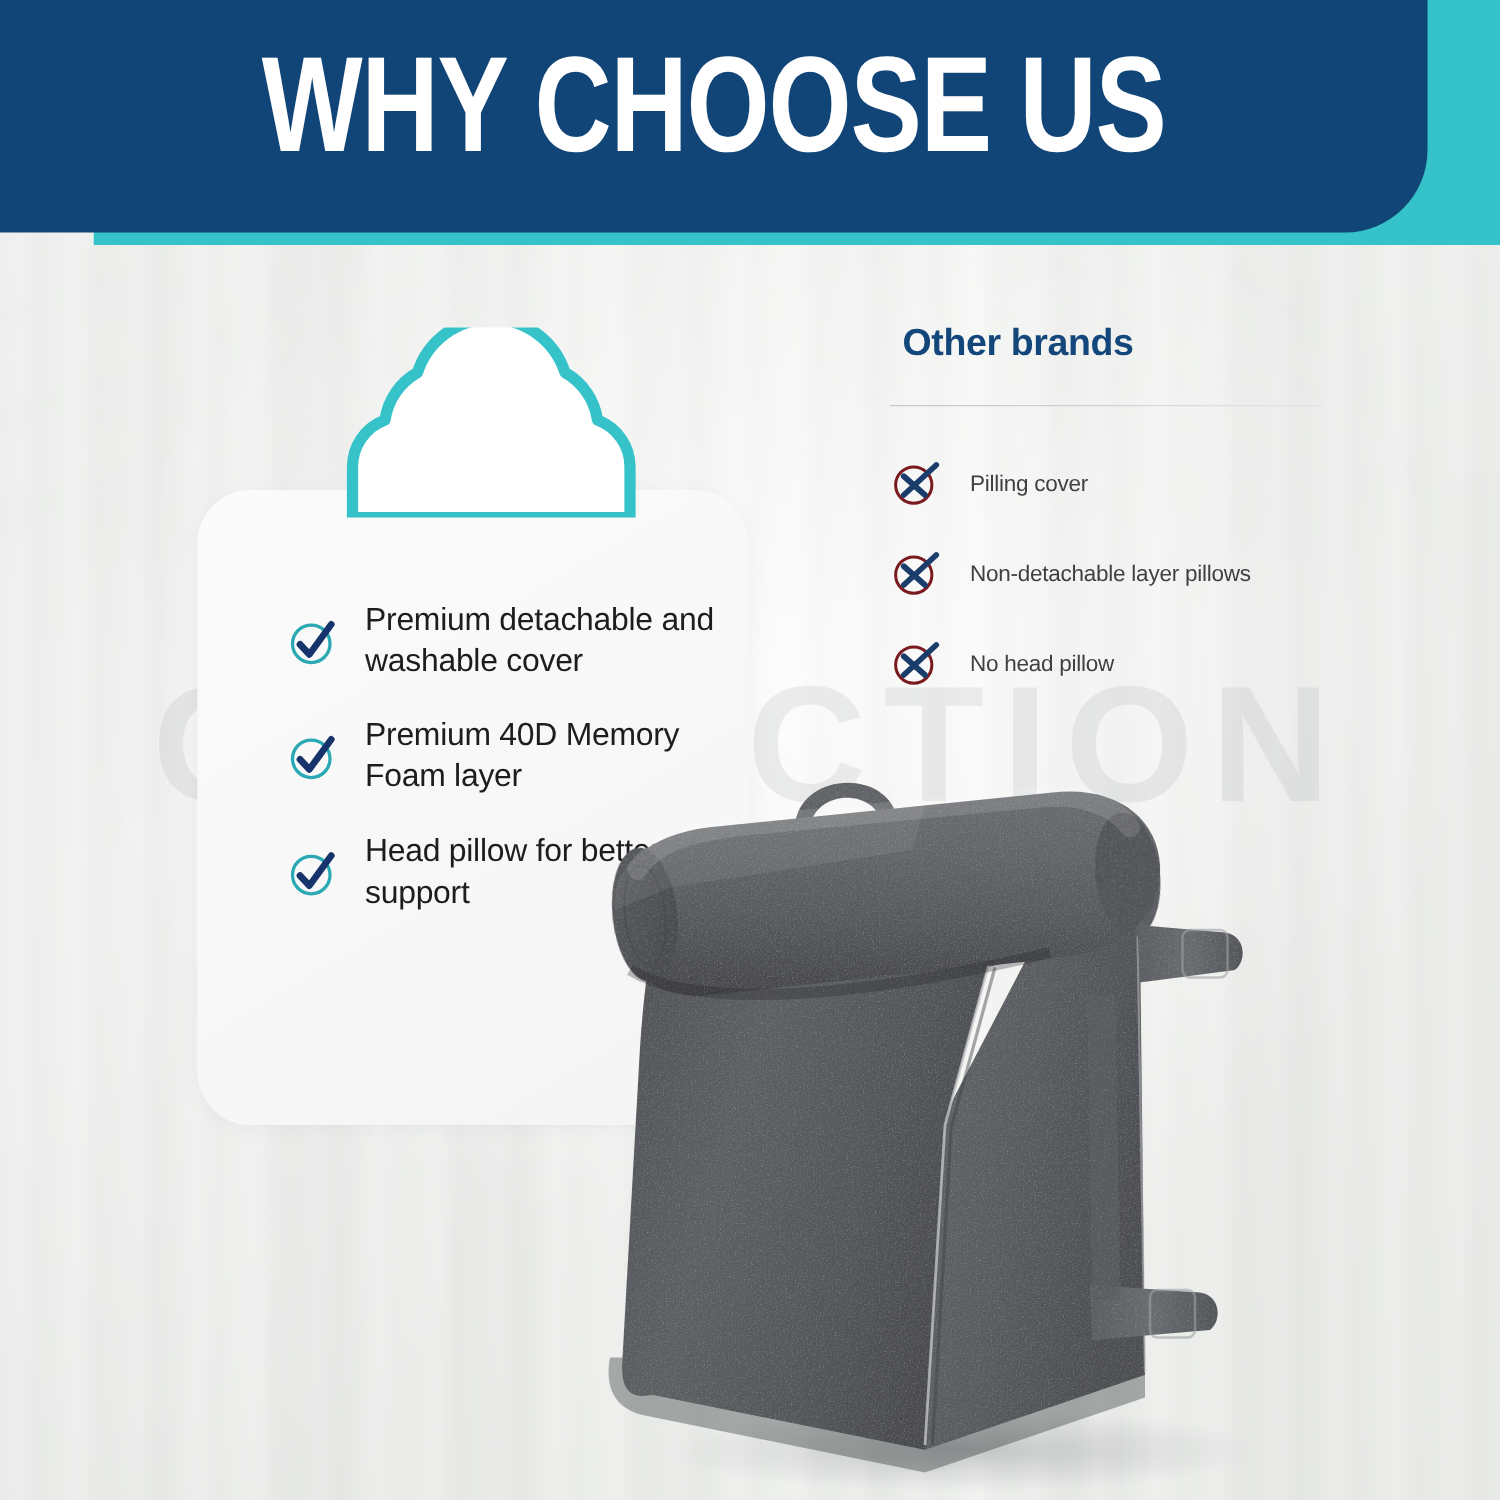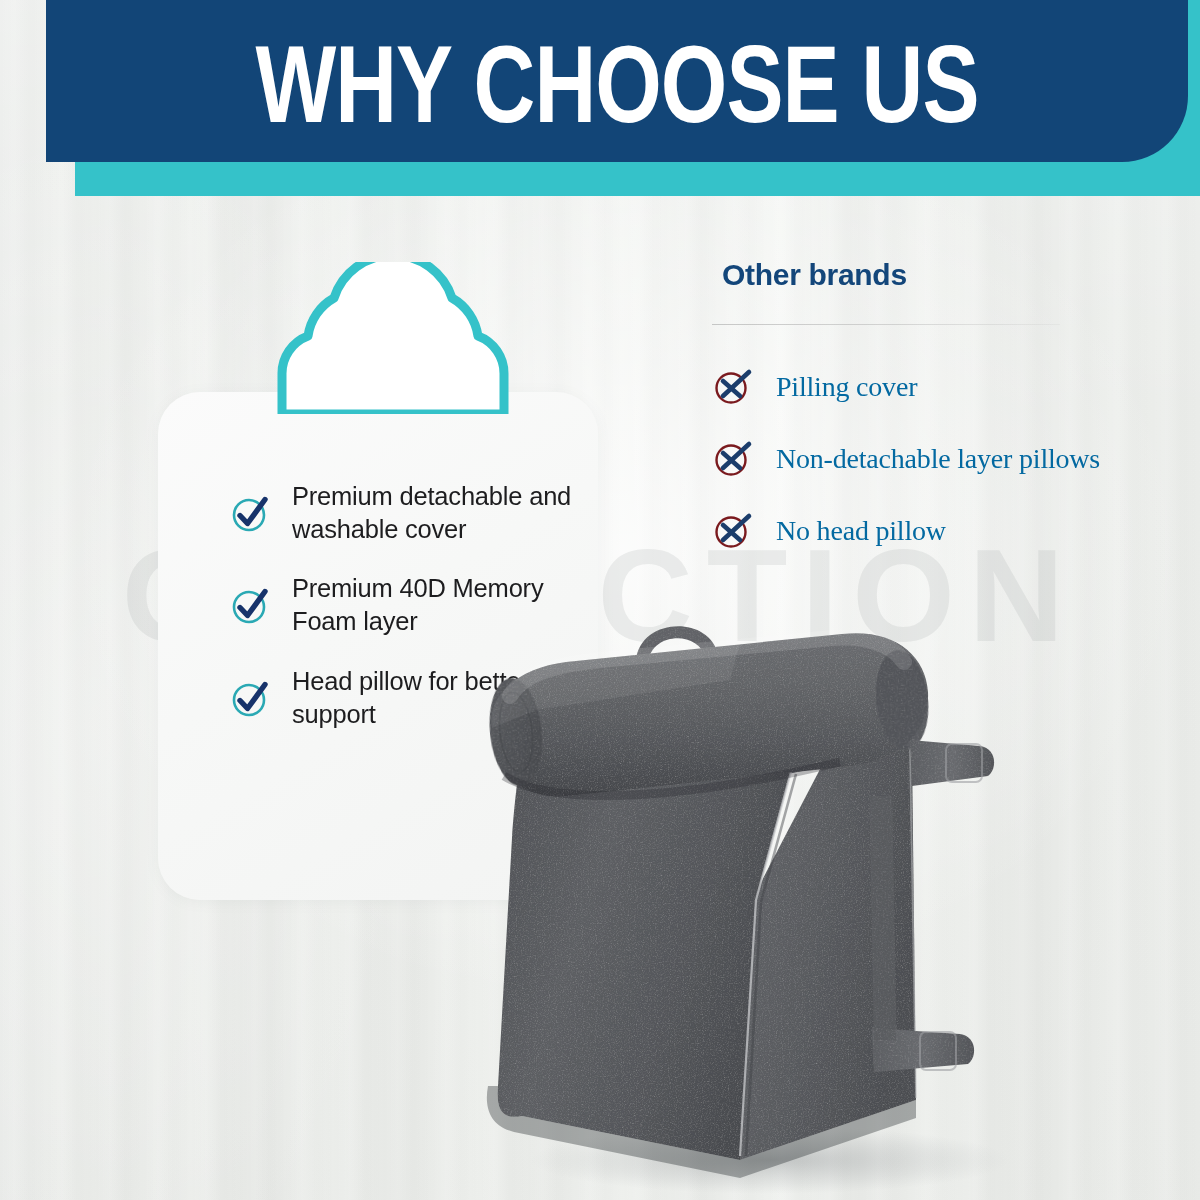--- a/index.html
+++ b/index.html
@@ -68,24 +68,23 @@
     width: 1125px;
     height: 196px;
     background: #35c2c9;
     border-top-left-radius: 46px;
   }
   .header-navy {
     position: absolute;
     left: 0;
     top: 0;
     width: 1142px;
-    height: 162px;
+    height: 186px;
     background: #124577;
     border-bottom-right-radius: 66px;
-    margin-left: 46px;
   }
   .header-title {
     position: absolute;
     left: 0;
     top: 30px;
     width: 1142px;
     text-align: center;
     color: #ffffff;
     font-family: "Liberation Sans", sans-serif;
     font-weight: bold;
@@ -206,23 +205,23 @@
     align-items: center;
     height: 72px;
   }
   .other-icon {
     flex: 0 0 auto;
     width: 42px;
     height: 42px;
     margin-right: 22px;
   }
   .other-text {
-    font-family: Liberation Serif, serif;
-    font-size: 28px;
-    color: #0369a1;
+    font-family: Liberation Sans, sans-serif;
+    font-size: 18px;
+    color: #404040;
     letter-spacing: -0.2px;
     white-space: nowrap;
   }
 
   
   .product {
     position: absolute;
     left: 440px;
     top: 600px;
     width: 640px;

